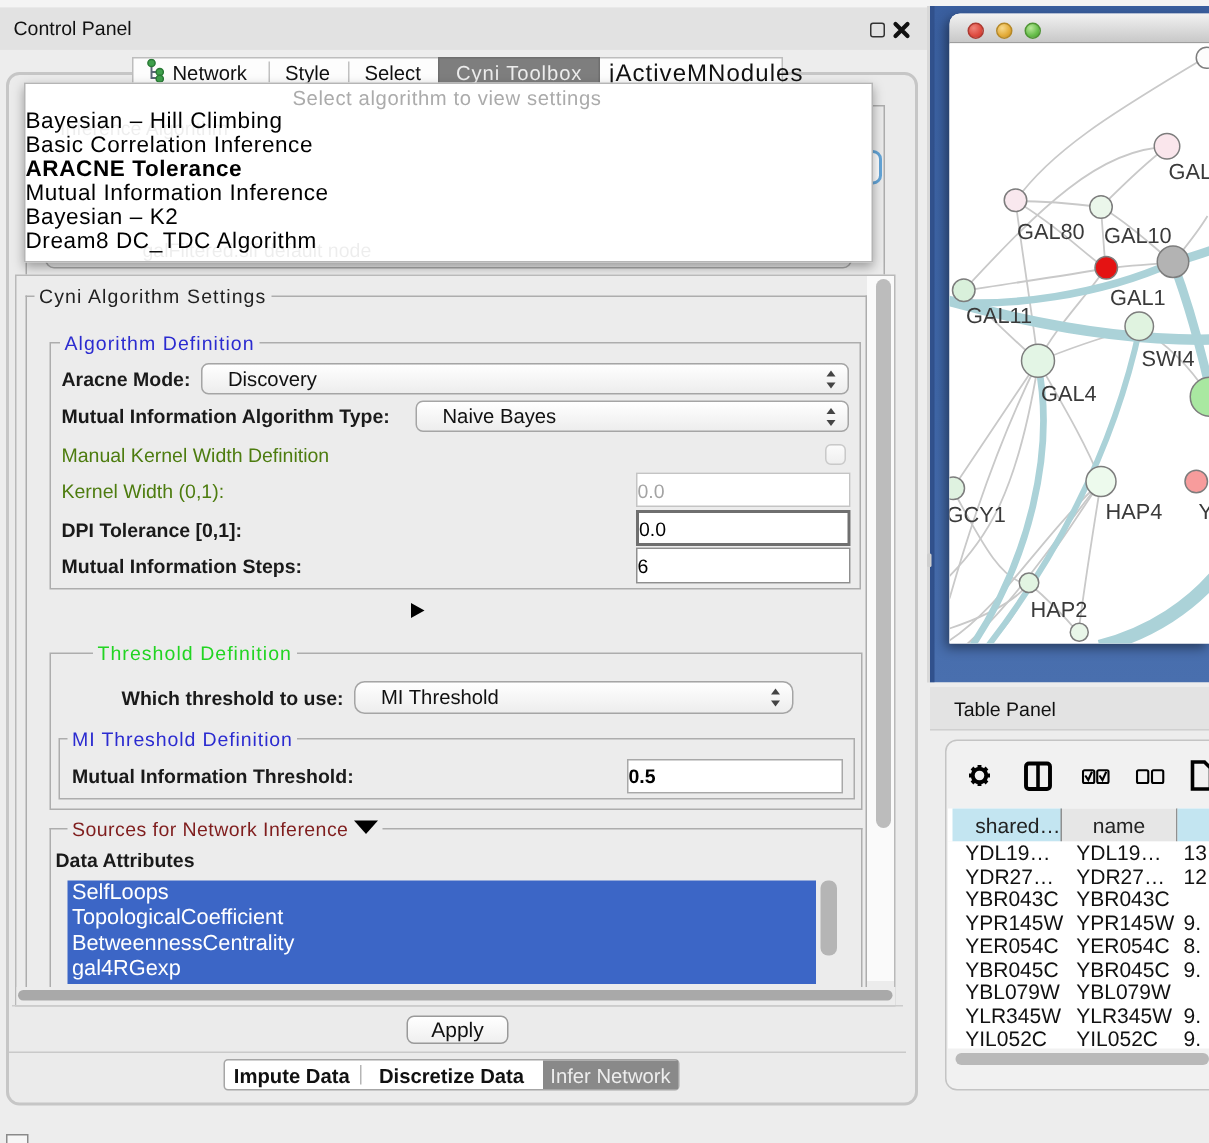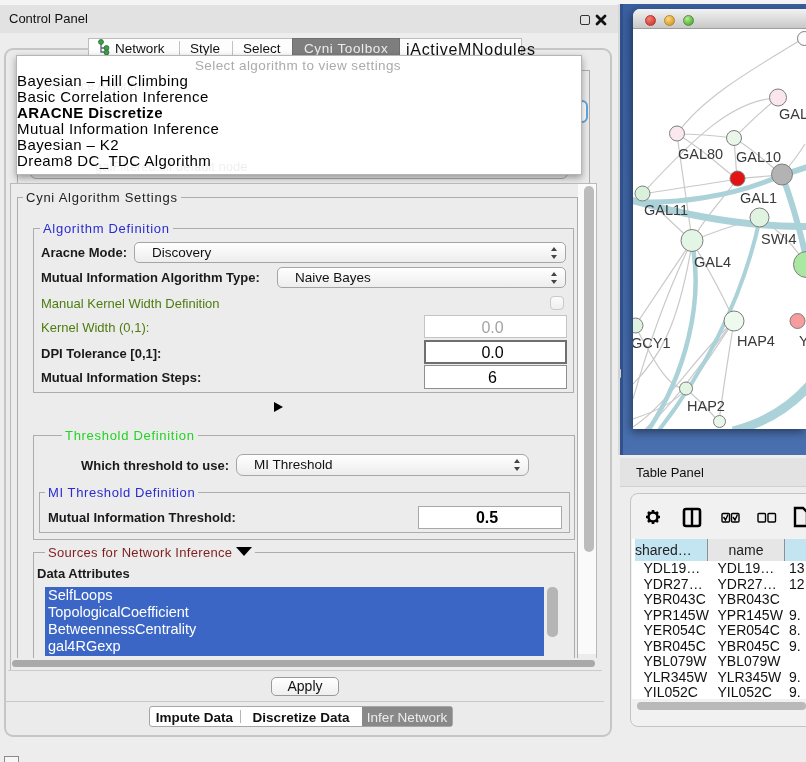--- a/index.html
+++ b/index.html
@@ -3,21 +3,21 @@
 html,body{margin:0;padding:0;}
 #rt{position:relative;width:806px;height:762px;background:#ededed;font-family:"Liberation Sans",sans-serif;overflow:hidden;}
 .b{position:absolute;}
 .lbl{font-size:13px;font-weight:bold;color:#1a1a1a;white-space:nowrap;}
 .glbl{font-size:13px;font-weight:normal;color:#4d7c0f;white-space:nowrap;}
 .combo{background:linear-gradient(#ffffff,#ededed);border:1px solid #a5a5a5;border-radius:5px;}
 .ctext{position:absolute;left:17px;top:2px;font-size:13.5px;color:#111;white-space:nowrap;}
 .carr{position:absolute;right:7px;top:50%;width:7px;height:12px;margin-top:-6px;}
 .carr:before{content:"";position:absolute;left:0;top:0;border-left:3.5px solid transparent;border-right:3.5px solid transparent;border-bottom:4.5px solid #444;}
 .carr:after{content:"";position:absolute;left:0;bottom:0;border-left:3.5px solid transparent;border-right:3.5px solid transparent;border-top:4.5px solid #444;}
-.fld{background:#fff;font-size:16px;color:#000;text-align:center;white-space:nowrap;}
+.fld{background:#fff;font-size:13px;color:#000;text-align:left;white-space:nowrap;}
 .grp{border:1px solid #adadad;}
 .gtit{position:absolute;top:-8px;background:#ededed;padding:0 3px;font-size:13px;white-space:nowrap;}
 </style></head><body>
 <div id="rt">
 
 <div class="b" style="left:0;top:0;width:806px;height:5px;background:#f4f4f4;"></div>
 <div class="b" style="left:0;top:5px;width:618px;height:28px;background:#e2e2e2;border-bottom:1px solid #cdcdcd;"></div>
 <div class="b" style="left:9px;top:11px;font-size:13px;color:#111;">Control Panel</div>
 <div class="b" style="left:580px;top:15px;width:8px;height:8px;border:1.5px solid #333;border-radius:2px;"></div>
 <svg class="b" style="left:595px;top:14px;" width="12" height="12" viewBox="0 0 12 12">
@@ -44,21 +44,21 @@
 <div class="b" style="left:406px;top:41px;font-size:16px;letter-spacing:0.7px;color:#111;">jActiveMNodules</div>
 
 <div class="b grp" style="left:17px;top:70px;width:571px;height:116px;"></div>
 <div class="b" style="left:250px;top:100px;width:338px;height:23px;border:2.5px solid #63a5d8;border-radius:6px;background:#fff;box-sizing:border-box;"></div>
 <div class="b" style="left:30px;top:152px;width:536px;height:25px;border:1px solid #a9a9a9;border-radius:6px;background:linear-gradient(#fff,#e8e8e8);"></div>
 
 <div class="b" style="left:16px;top:55px;width:564px;height:118px;background:#fff;border:1px solid #b5b5b5;box-shadow:0 3px 7px rgba(0,0,0,0.35);"></div>
 <div class="b" style="left:16px;top:58px;width:564px;text-align:center;font-size:13.5px;letter-spacing:0.4px;color:#ababab;">Select algorithm to view settings</div>
 <div class="b" style="left:40px;top:78px;font-size:13px;color:rgba(0,0,0,0.07);">Inference Algorithm</div>
 <div class="b" style="left:95px;top:159px;font-size:13px;color:rgba(0,0,0,0.07);">galFiltered.sif default node</div>
-<div class="b" style="left:17px;top:73px;font-size:15px;letter-spacing:0.4px;color:#000;line-height:15.9px;">Bayesian – Hill Climbing<br>Basic Correlation Inference<br><b>ARACNE Discretize</b><br>Mutual Information Inference<br>Bayesian – K2<br>Dream8 DC_TDC Algorithm</div>
+<div class="b" style="left:17px;top:73px;font-size:15px;letter-spacing:0.4px;color:#000;line-height:15.9px;">Bayesian – Hill Climbing<br>Basic Correlation Inference<br><b>ARACNE Tolerance</b><br>Mutual Information Inference<br>Bayesian – K2<br>Dream8 DC_TDC Algorithm</div>
 
 <div class="b" style="left:10px;top:183px;width:587px;height:488px;border:1px solid #b9b9b9;background:#ececec;box-sizing:border-box;"></div>
 <div class="b" style="left:578px;top:184px;width:18px;height:470px;background:#fafafa;"></div>
 <div class="b" style="left:584px;top:186px;width:10px;height:366px;background:#bcbcbc;border-radius:5px;"></div>
 <div class="b" style="left:11px;top:658px;width:586px;height:12px;background:#ececec;"></div>
 <div class="b" style="left:12px;top:660px;width:583px;height:7px;background:#a9a9a9;border-radius:4px;"></div>
 
 <div class="b grp" style="left:17px;top:197px;width:559px;height:460px;border-bottom:none;">
   <div class="gtit" style="left:5px;color:#222;background:#ececec;letter-spacing:0.75px;">Cyni Algorithm Settings</div>
 </div>
@@ -235,21 +235,21 @@
       </g>
     </svg>
 <svg class="b" style="left:793px;top:506px;" width="16" height="22" viewBox="0 0 16 22">
       <path d="M2 2 L10 2 L14 6 L14 20 L2 20 Z" stroke="#000" stroke-width="2.4" fill="none"></path>
     </svg>
 
 <div class="b" style="left:632px;top:539px;width:174px;height:22px;background:#fff;"></div>
 <div class="b" style="left:635px;top:539px;width:72px;height:22px;background:#c3e5f1;border-right:1px solid #909090;"></div>
 <div class="b" style="left:708px;top:539px;width:76px;height:22px;background:#e6e6e6;border-right:1px solid #909090;"></div>
 <div class="b" style="left:785px;top:539px;width:21px;height:22px;background:#c3e5f1;"></div>
-<div class="b" style="left:635px;top:542px;width:72px;text-align:left;font-size:14px;color:#222;">shared…</div>
+<div class="b" style="left:635px;top:542px;width:72px;text-align:right;font-size:14px;color:#222;">shared…</div>
 <div class="b" style="left:708px;top:542px;width:76px;text-align:center;font-size:14px;color:#222;">name</div>
 
 <div class="b" style="left:632px;top:561px;width:174px;height:138px;background:#fff;overflow:hidden;font-size:14px;color:#111;padding-top:4px;box-sizing:border-box;">
 <div style="position:absolute;left:11.5px;top:0;line-height:15.55px;">YDL19…<br>YDR27…<br>YBR043C<br>YPR145W<br>YER054C<br>YBR045C<br>YBL079W<br>YLR345W<br>YIL052C</div>
 <div style="position:absolute;left:85.5px;top:0;line-height:15.55px;">YDL19…<br>YDR27…<br>YBR043C<br>YPR145W<br>YER054C<br>YBR045C<br>YBL079W<br>YLR345W<br>YIL052C</div>
 <div style="position:absolute;left:157px;top:0;line-height:15.55px;">13<br>12<br><br>9.<br>8.<br>9.<br><br>9.<br>9.</div>
 </div>
 
 <div class="b" style="left:637px;top:702px;width:169px;height:8px;background:#b9b9b9;border-radius:4px;"></div>
 

